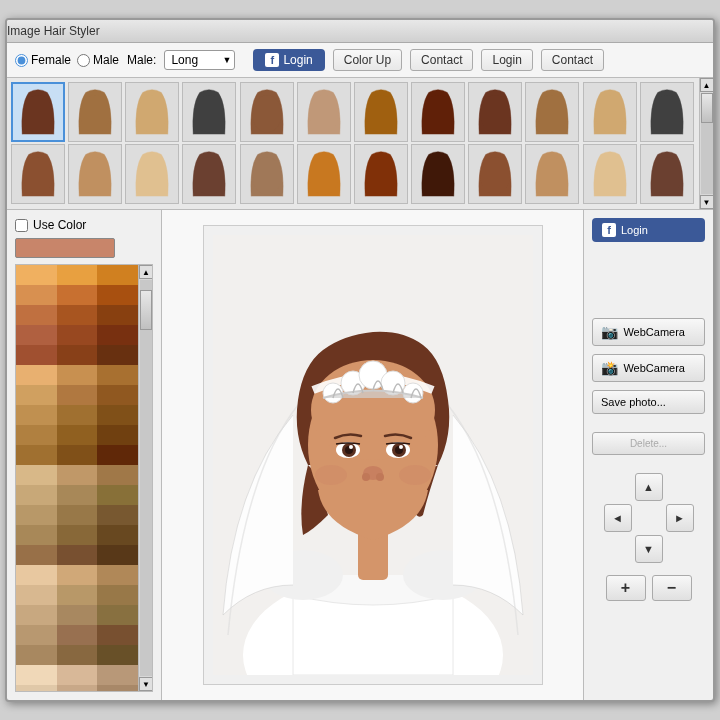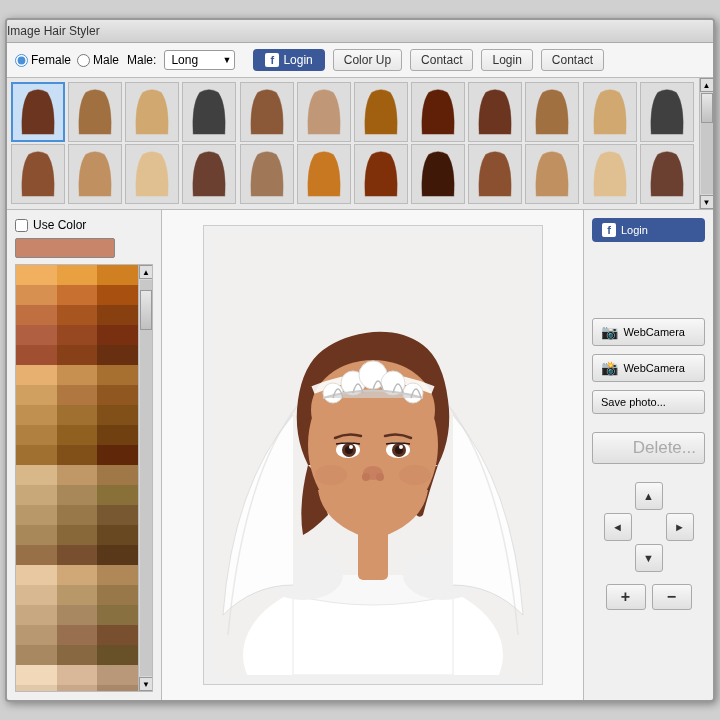--- a/index.html
+++ b/index.html
@@ -296,24 +296,24 @@
       text-align: center;
       display: flex;
       align-items: center;
       gap: 5px;
     }
     .delete-btn {
       background: linear-gradient(to bottom, #f8f8f8, #e0e0e0);
       border: 1px solid #aaa;
       border-radius: 3px;
       padding: 5px 8px;
-      font-size: 17px;
+      font-size: 10px;
       cursor: pointer;
       width: 100%;
-      text-align: right;
+      text-align: center;
       color: #aaa;
       margin-top: 10px;
     }
 
     
     .nav-arrows {
       display: grid;
       grid-template-columns: 28px 28px 28px;
       grid-template-rows: 28px 28px 28px;
       gap: 3px;

